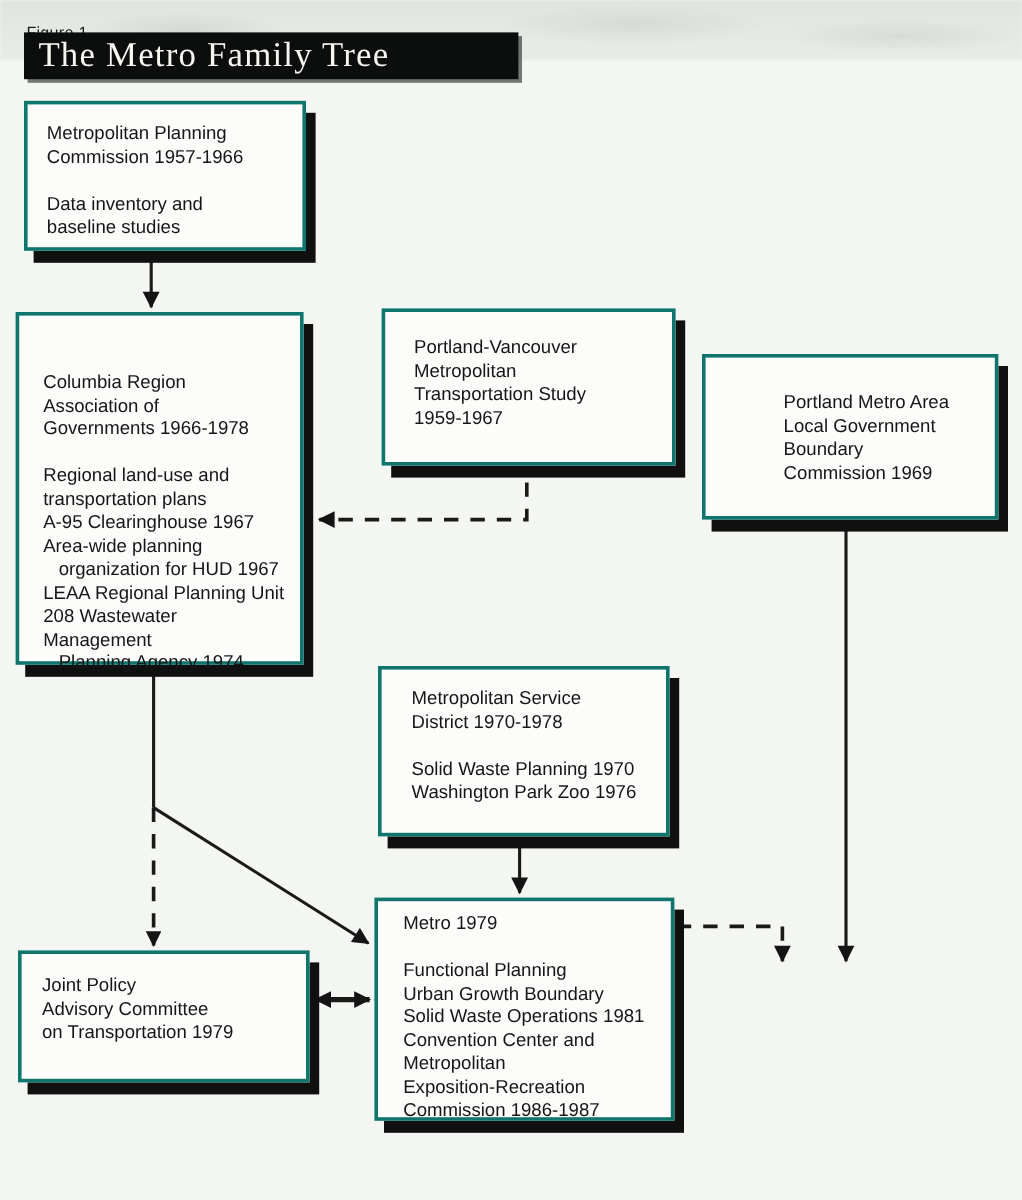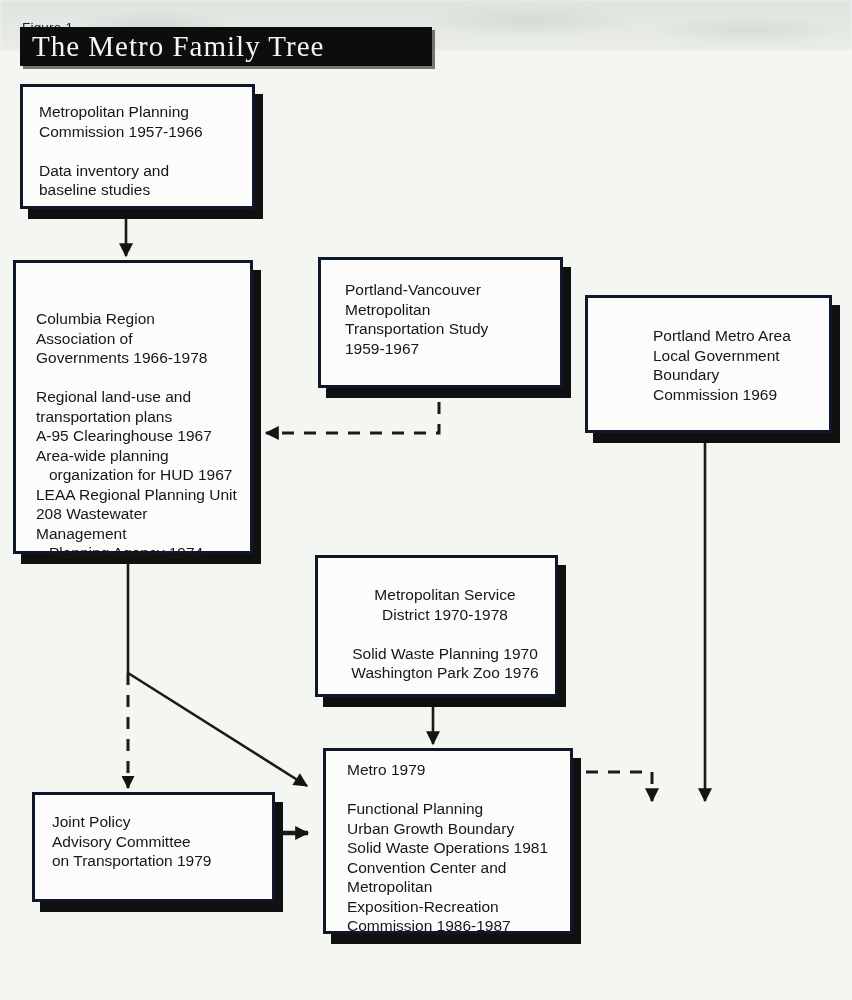--- a/index.html
+++ b/index.html
@@ -35,43 +35,43 @@
     box-shadow:3px 3px 0 rgba(12,14,13,.55);
   }
   .title-banner span{
     font-family:"Liberation Serif", serif;
     font-size:29px;color:#f6f6f0;
     padding-left:12px;letter-spacing:1px;white-space:nowrap;text-align:center;
   }
   .node{
     position:absolute;
     background:#fcfcfa;
-    border:3px solid #0f172a;
+    border:3px solid #0f766e;
     box-shadow:8px 10px 0 #101010;
     box-sizing:border-box;
     color:#161616;
   }
   .node-text{
     font-size:15.5px;line-height:1.26;
     white-space:pre-wrap;
   }
   .edges{position:absolute;left:0;top:0;width:852px;height:1000px;}
   .edges line,.edges polyline{stroke:#1a1a1a;fill:none;}
   .solid-edge{stroke-width:2.6px;}
   .dashed-edge{stroke-width:3px;stroke-dasharray:12 10;}
   .double-edge{stroke-width:4.5px;}
 
   
   .b1{left:20px; top:84px;  width:235px;height:125px;padding:15px 12px 0 16px;}
   .b2{left:13px; top:260px; width:240px;height:294px;padding:46px 8px 0 20px;}
   .b3{left:318px;top:237px; width:245px;height:131px;padding:20px 10px 0 24px;margin-top:20px;}
   .b4{left:585px;top:295px; width:247px;height:138px;padding:28px 10px 0 65px;}
-  .b5{left:315px;top:555px; width:243px;height:142px;padding:27px 8px 0 25px;text-align:center;}
-  .b6{left:323px;top:748px; width:250px;height:186px;padding:9px 8px 0 21px;}
-  .b7{left:15px; top:792px; width:243px;height:110px;padding:17px 10px 0 17px;margin-left:17px;}
+  .b5{left:315px;top:555px; width:243px;height:142px;padding:15px 8px 0 25px;}
+  .b6{left:312px;top:748px; width:250px;height:186px;padding:9px 8px 0 21px;}
+  .b7{left:15px; top:792px; width:243px;height:110px;padding:17px 10px 0 17px;}
   .b8{left:580px;top:807px; width:247px;height:148px;padding:29px 10px 0 30px;}
 </style>
 </head>
 <body>
 
 <div class="page">
 
   <div class="scan-band"></div>
 
   <div class="figure-label">Figure 1</div>

